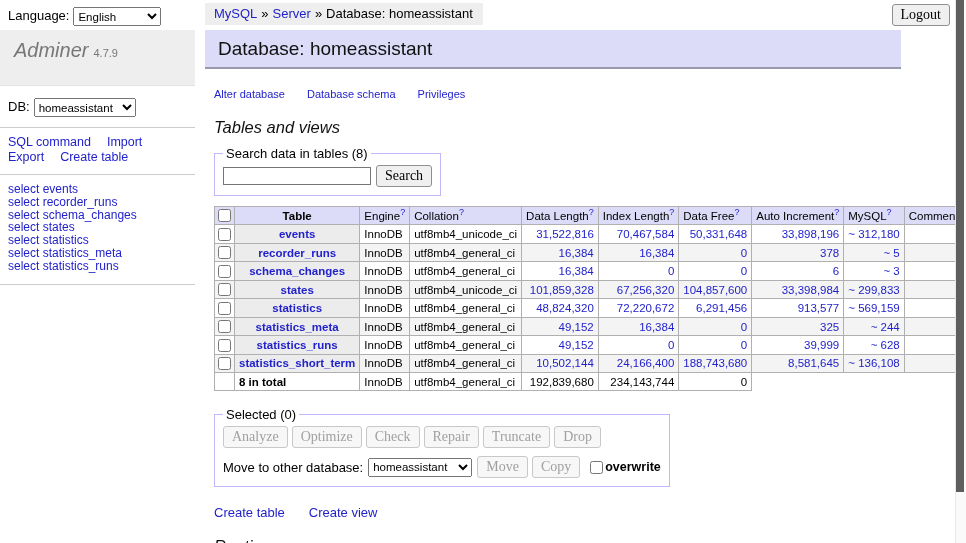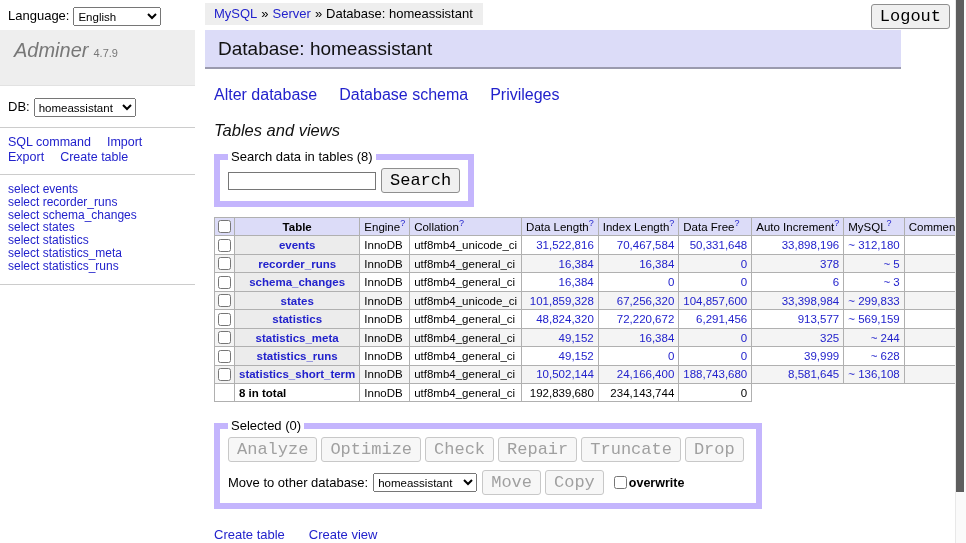--- a/index.html
+++ b/index.html
@@ -17,21 +17,21 @@
   
   .topbar{position:relative;height:30px;}
   .lang{position:absolute;left:8px;top:7px;}
   .lang label{font-size:13px;}
   .lang select{width:88px;height:19px;font-size:11.5px;font-family:inherit;margin-left:4px;vertical-align:middle;}
   .breadcrumb{position:absolute;left:205px;top:3px;background:var(--band-bg);padding:3px 10px 4px 9px;font-size:13px;white-space:nowrap;}
   .breadcrumb .sep{color:#000;margin:0 4px;}
   .logout-wrap{position:absolute;right:16px;top:4px;}
 
   button,input[type=button]{
-    font-family:Liberation Mono, monospace;font-size:17px;color:#000;background:#f0f0f0;
+    font-family:Liberation Serif, serif;font-size:14px;color:#000;background:#f0f0f0;
     border:1px solid #8f8f8f;border-radius:3px;padding:2px 8px;cursor:pointer;
   }
   button:disabled{color:#a0a0a0;border-color:#c8c8c8;background:#f7f7f7;cursor:default;}
 
   
   .sidebar{position:absolute;left:0;top:30px;width:195px;}
   .logo-band{background:var(--band-bg);padding:9px 0 8px 14px;height:56px;border-bottom:1px solid #e2e2e2;}
   .logo{font-size:20px;font-style:italic;color:var(--logo);}
   .version{font-size:11px;color:var(--logo);margin-left:5px;}
   .db-row{margin:12px 0 10px 0;padding-left:8px;}
@@ -42,24 +42,24 @@
   .actions p{margin:0;}
   .actions a{margin-right:16px;}
   .tlist{padding:8px 0 11px 8px;font-size:12px;}
   .tlist p{margin:0;line-height:12.8px;}
 
   
   .main{margin-left:205px;width:696px;}
   h2.title{margin:0;background:var(--header-bg);border-bottom:2px solid #9a9aae;
            padding:8px 12px 7px 13px;font-size:19px;font-weight:400;color:#111;}
   .mainlinks{margin:17px 0 0 9px;}
-  .mainlinks a{margin-right:22px;font-size:16px;}
+  .mainlinks a{margin-right:22px;font-size:11px;}
   h3{font-size:16.5px;font-weight:400;color:#111;margin:17px 0 9px 9px;font-style:italic;}
 
-  fieldset{display:inline-block;border:6px solid #c4b5fd;margin:0 0 0 9px;padding:4px 8px 8px 8px;}
+  fieldset{display:inline-block;border:1px solid #c4b5fd;margin:0 0 0 9px;padding:4px 8px 8px 8px;}
   legend{font-size:13px;padding:0 3px;}
   .searchbox{width:148px;height:18px;border:1px solid #767676;font-size:12px;font-family:inherit;padding:1px 3px;}
   .search button{margin-left:5px;}
 
   
   table{border-collapse:collapse;margin:10px 0 0 9px;font-size:11.5px;}
   td,th{border:1px solid var(--border);padding:2px 4px;white-space:nowrap;overflow:hidden;height:18px;}
   thead td,thead th{background:var(--header-bg);text-align:left;font-weight:400;}
   thead th.col-table{font-weight:bold;text-align:center;min-width:118px;}
   sup{line-height:0;}

